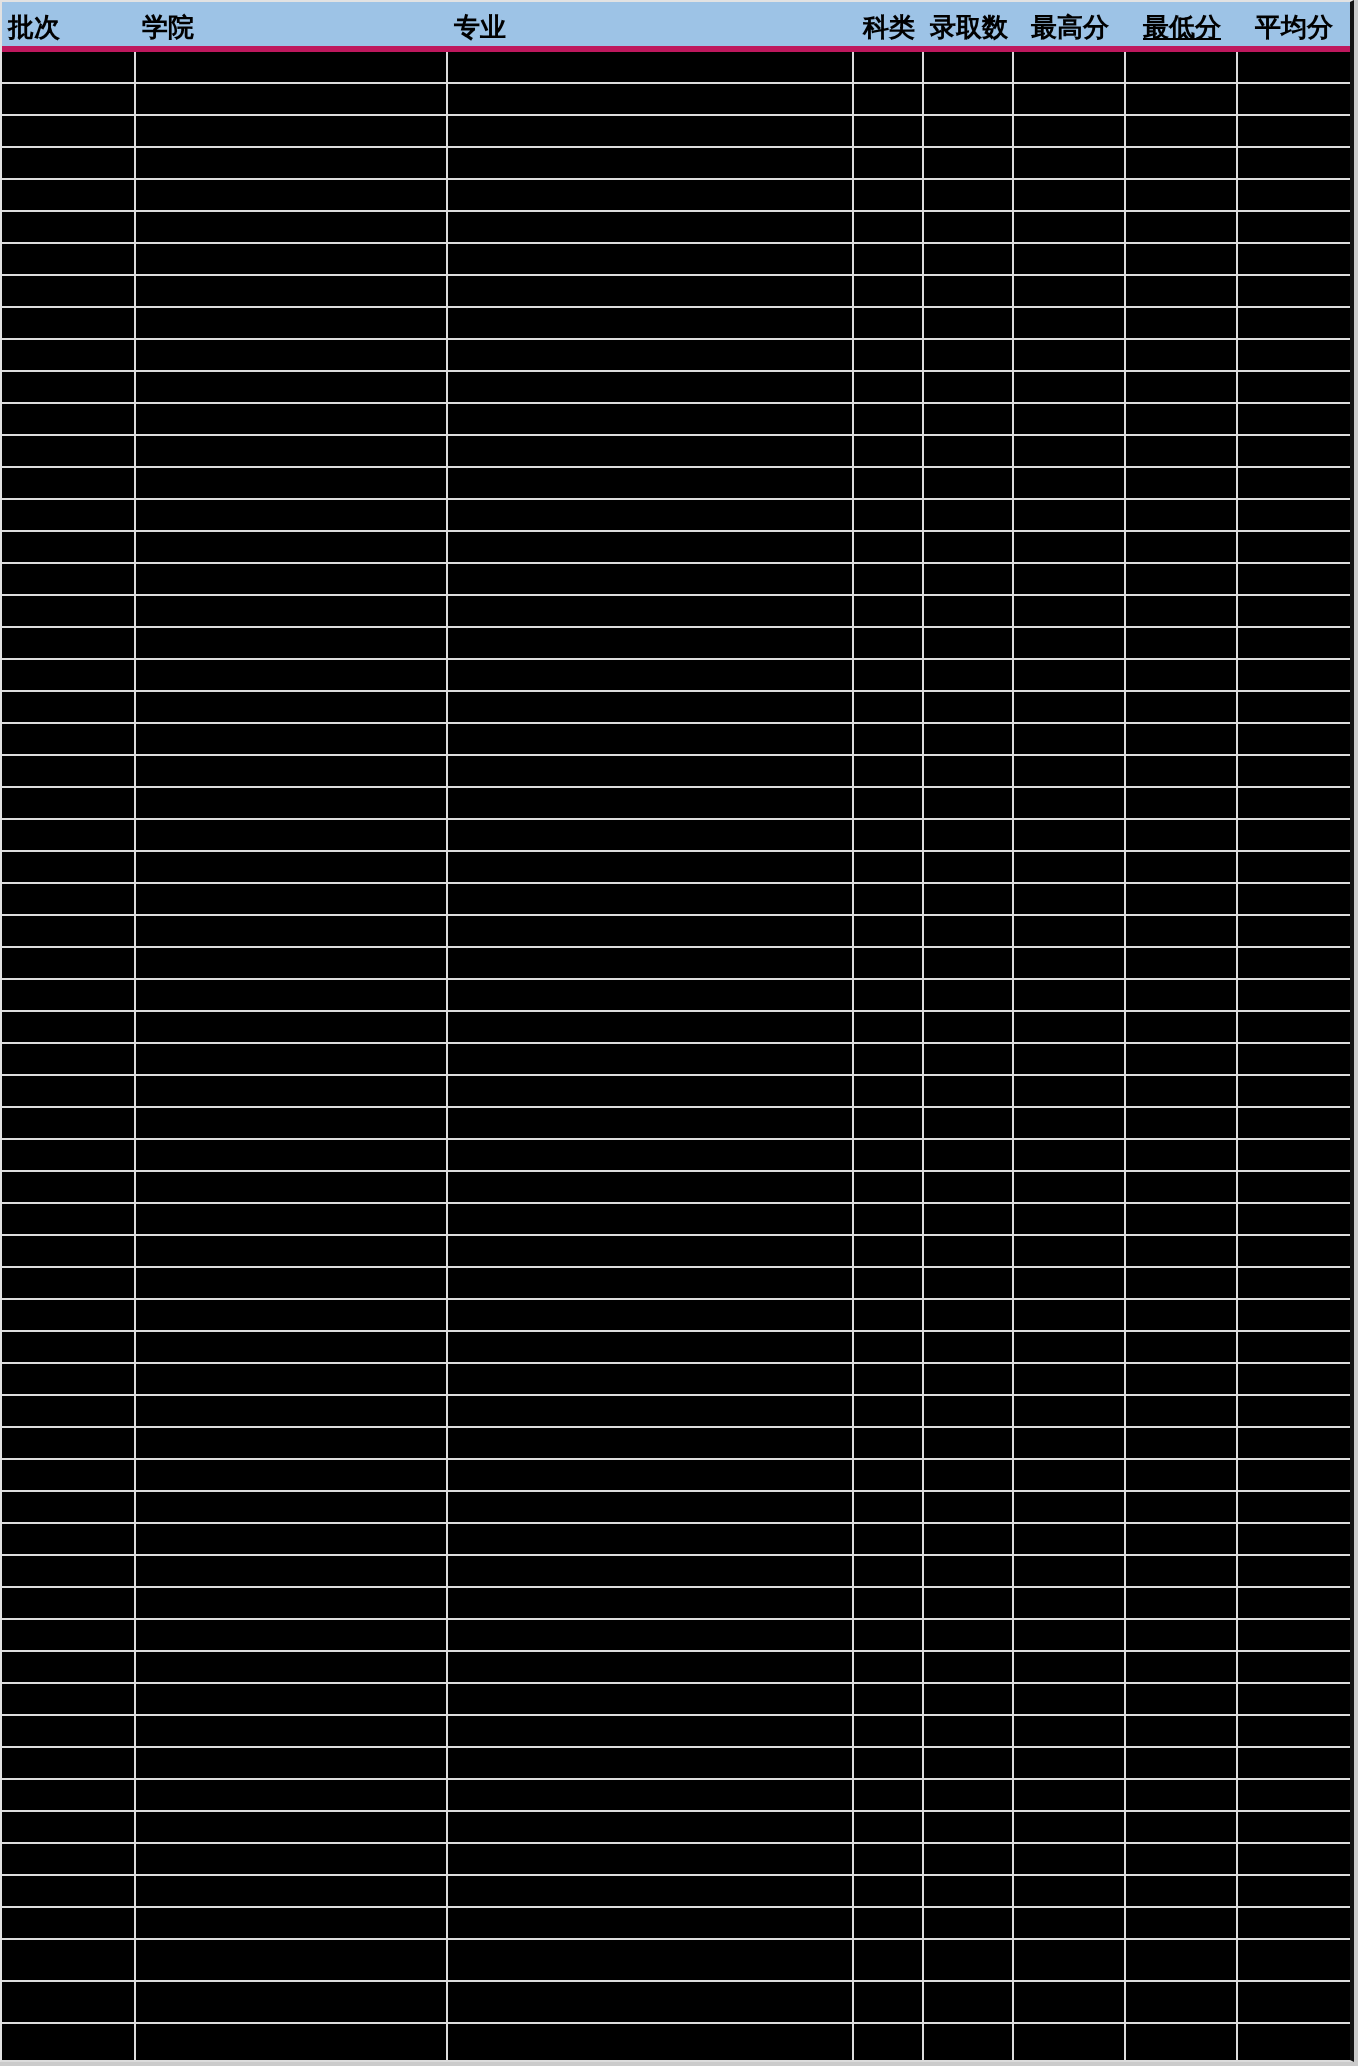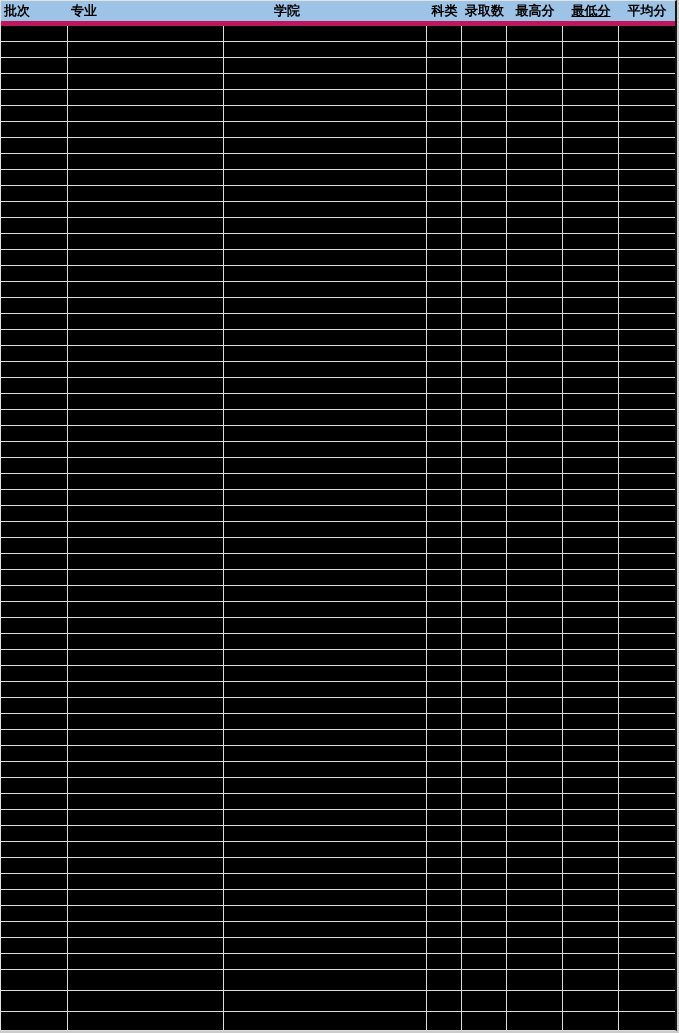--- a/index.html
+++ b/index.html
@@ -17,22 +17,23 @@
     border-top: 1px solid #E2E2E2;
     border-left: 1px solid #E2E2E2;
     border-right: 2px solid #141414;
     border-bottom: 1px solid #DCDCDC;
     background: #000000;
   }
   .header-row {
     display: flex;
     height: 25px;
     background: #9DC3E6;
-    border-bottom: 5px solid #be185d;
+    border-bottom: 3px solid #be185d;
     box-sizing: border-box;
+    align-items: flex-end;
   }
   .header-cell {
     box-sizing: border-box;
     display: flex;
     align-items: center;
     font-weight: bold;
     font-size: 13px;
     color: #000000;
     white-space: nowrap;
     overflow: hidden;
@@ -55,22 +56,22 @@
     color: #ffffff;
   }
   .body-cell:last-child { border-right: none; }
 </style>
 </head>
 <body style="background: rgb(203, 203, 203);">
 
 <div id="spreadsheet">
   <div class="header-row" style="background: rgb(157, 195, 230);">
       <div class="header-cell align-left" style="width: 67px;">批次</div>
+      <div class="header-cell align-left" style="width: 156px;">学院</div>
       <div class="header-cell align-left" style="width: 203px;">专业</div>
-      <div class="header-cell align-left" style="width: 156px;">学院</div>
       <div class="header-cell align-center" style="width: 35px;">科类</div>
       <div class="header-cell align-center" style="width: 45px;">录取数</div>
       <div class="header-cell align-center" style="width: 56px;">最高分</div>
       <div class="header-cell align-center" style="width: 56px; text-decoration: underline;">最低分</div>
       <div class="header-cell align-center" style="width: 56px;">平均分</div>
     </div>
   <div id="table-body">
       <div class="body-row" style="height: 16px;">
         <div class="body-cell" style="width: 67px;"></div>
         <div class="body-cell" style="width: 156px;"></div>

